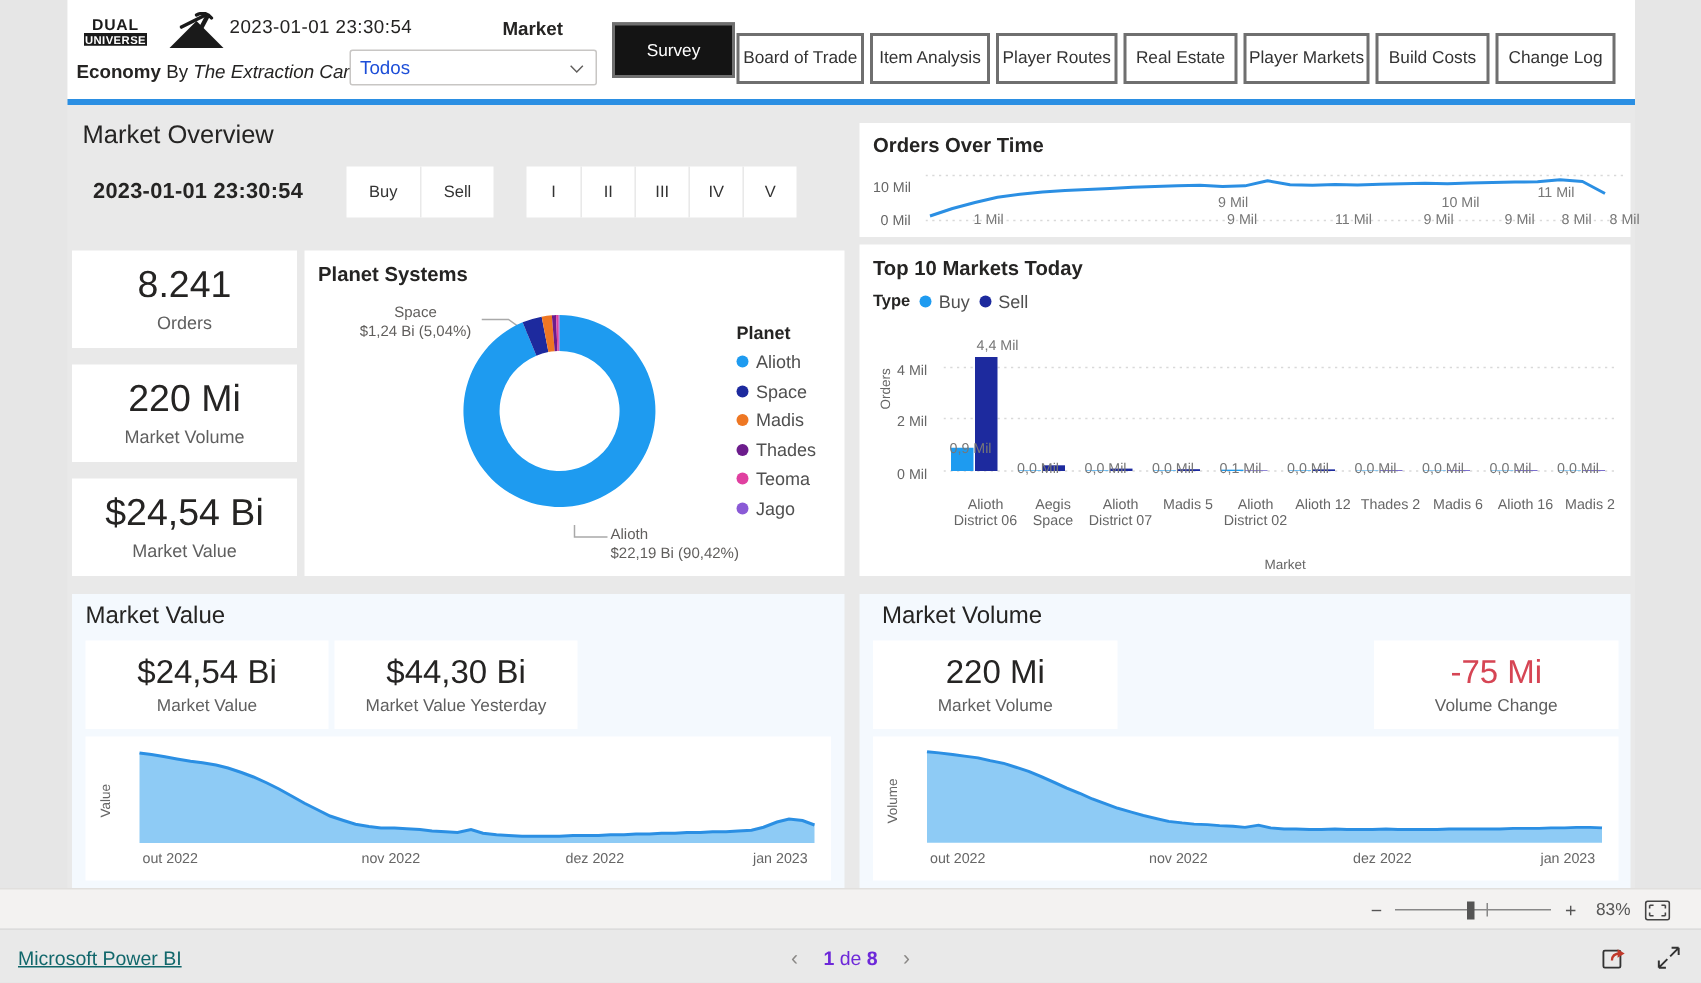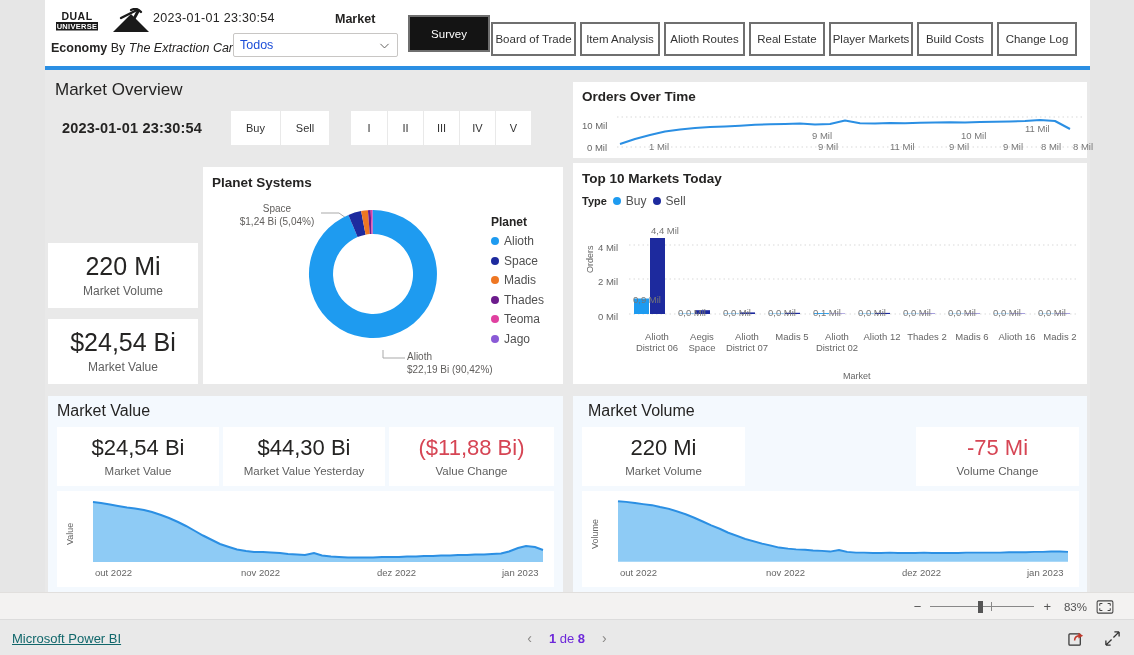--- a/index.html
+++ b/index.html
@@ -193,21 +193,21 @@
       </div>
       <div class="slicer">
         <span class="slicer-val">Todos</span>
         <svg class="slicer-chev" viewBox="0 0 16 16">
           <path d="M3 6 L8 11 L13 6" stroke="#605e5c" stroke-width="1.2" fill="none"></path>
         </svg>
       </div>
       <div class="btn-survey">Survey</div>
       <div class="navbtn" style="left:446px; width:85px;">Board of Trade</div>
       <div class="navbtn" style="left:535px; width:80px;">Item Analysis</div>
-      <div class="navbtn" style="left:619px; width:81px;">Alioth Routes</div>
+      <div class="navbtn" style="left:619px; width:81px;">Player Routes</div>
       <div class="navbtn" style="left:704px; width:76px;">Real Estate</div>
       <div class="navbtn" style="left:784px; width:84px;">Player Markets</div>
       <div class="navbtn" style="left:872px; width:76px;">Build Costs</div>
       <div class="navbtn" style="left:952px; width:80px;">Change Log</div>
     </div>
     <div class="header-rule"></div>
 
     <div class="mo-title">Market Overview</div>
     <div class="mo-date">2023-01-01 23:30:54</div>
 
@@ -216,20 +216,24 @@
       <div class="toggle-btn">Sell</div>
     </div>
     <div class="toggle-group" style="left:306px; top:111px;">
       <div class="roman-btn">I</div>
       <div class="roman-btn">II</div>
       <div class="roman-btn">III</div>
       <div class="roman-btn">IV</div>
       <div class="roman-btn">V</div>
     </div>
 
+    <div class="kpi-card" style="top:167px; height:65px;">
+      <div class="kpi-val">8.241</div>
+      <div class="kpi-lbl">Orders</div>
+    </div>
     <div class="kpi-card" style="top:243px; height:65px;">
       <div class="kpi-val">220 Mi</div>
       <div class="kpi-lbl">Market Volume</div>
     </div>
     <div class="kpi-card" style="top:319px; height:65px;">
       <div class="kpi-val">$24,54 Bi</div>
       <div class="kpi-lbl">Market Value</div>
     </div>
 
     <div class="vcard" style="left:158px; top:167px; width:360px; height:217px;">
@@ -402,24 +406,20 @@
     <div class="sect" style="left:3px; top:396px; width:515px; height:196px;">
       <div class="sect-title" style="left:9px; top:6px;">Market Value</div>
 
       <div class="minikpi" style="left:9px; top:31px; width:162px;">
         <div class="v">$24,54 Bi</div>
         <div class="l">Market Value</div>
       </div>
       <div class="minikpi" style="left:175px; top:31px; width:162px;">
         <div class="v">$44,30 Bi</div>
         <div class="l">Market Value Yesterday</div>
-      </div>
-      <div class="minikpi" style="left:341px; top:31px; width:165px;">
-        <div class="v neg">($11,88 Bi)</div>
-        <div class="l">Value Change</div>
       </div>
 
       <div style="position:absolute; left:9px; top:95px; width:497px; height:96px; background:#fff;">
         <div class="axis-title vrot" style="left:8px; top:54px;">Value</div>
         <svg style="position:absolute; left:34px; top:8px;" width="455" height="63" viewBox="0 0 455 63" preserveAspectRatio="none">
           <path d="M2,3 L10,4 L19,5.5 L27,7 L36,8.5 L44,9.5 L53,11 L61,13 L70,16 L78,19 L87,23 L95,27 L104,32 L112,36.5 L121,41 L129,45 L138,48 L146,50.5 L155,52 L163,53 L172,53 L180,53.5 L189,54 L197,55 L206,55.5 L214,56 L223,54 L231,56.5 L240,57.5 L248,58 L257,58.5 L265,58.5 L274,58.5 L282,58.5 L291,58 L299,58 L308,58 L316,57.5 L325,57.5 L333,57 L342,57 L350,56.5 L359,56.5 L367,56 L376,56 L384,55.5 L393,55.5 L401,55 L410,54.5 L418,52.5 L427,49 L435,47 L444,48 L452,51 L452,63 L2,63 Z" fill="#8ecbf5"></path>
           <polyline fill="none" stroke="#2b8fe3" stroke-width="2" points="2,3 10,4 19,5.5 27,7 36,8.5 44,9.5 53,11 61,13 70,16 78,19 87,23 95,27 104,32 112,36.5 121,41 129,45 138,48 146,50.5 155,52 163,53 172,53 180,53.5 189,54 197,55 206,55.5 214,56 223,54 231,56.5 240,57.5 248,58 257,58.5 265,58.5 274,58.5 282,58.5 291,58 299,58 308,58 316,57.5 325,57.5 333,57 342,57 350,56.5 359,56.5 367,56 376,56 384,55.5 393,55.5 401,55 410,54.5 418,52.5 427,49 435,47 444,48 452,51"></polyline>
         </svg>
         <div class="ax" style="left:38px;  top:76px;">out 2022</div>
         <div class="ax" style="left:184px; top:76px;">nov 2022</div>

